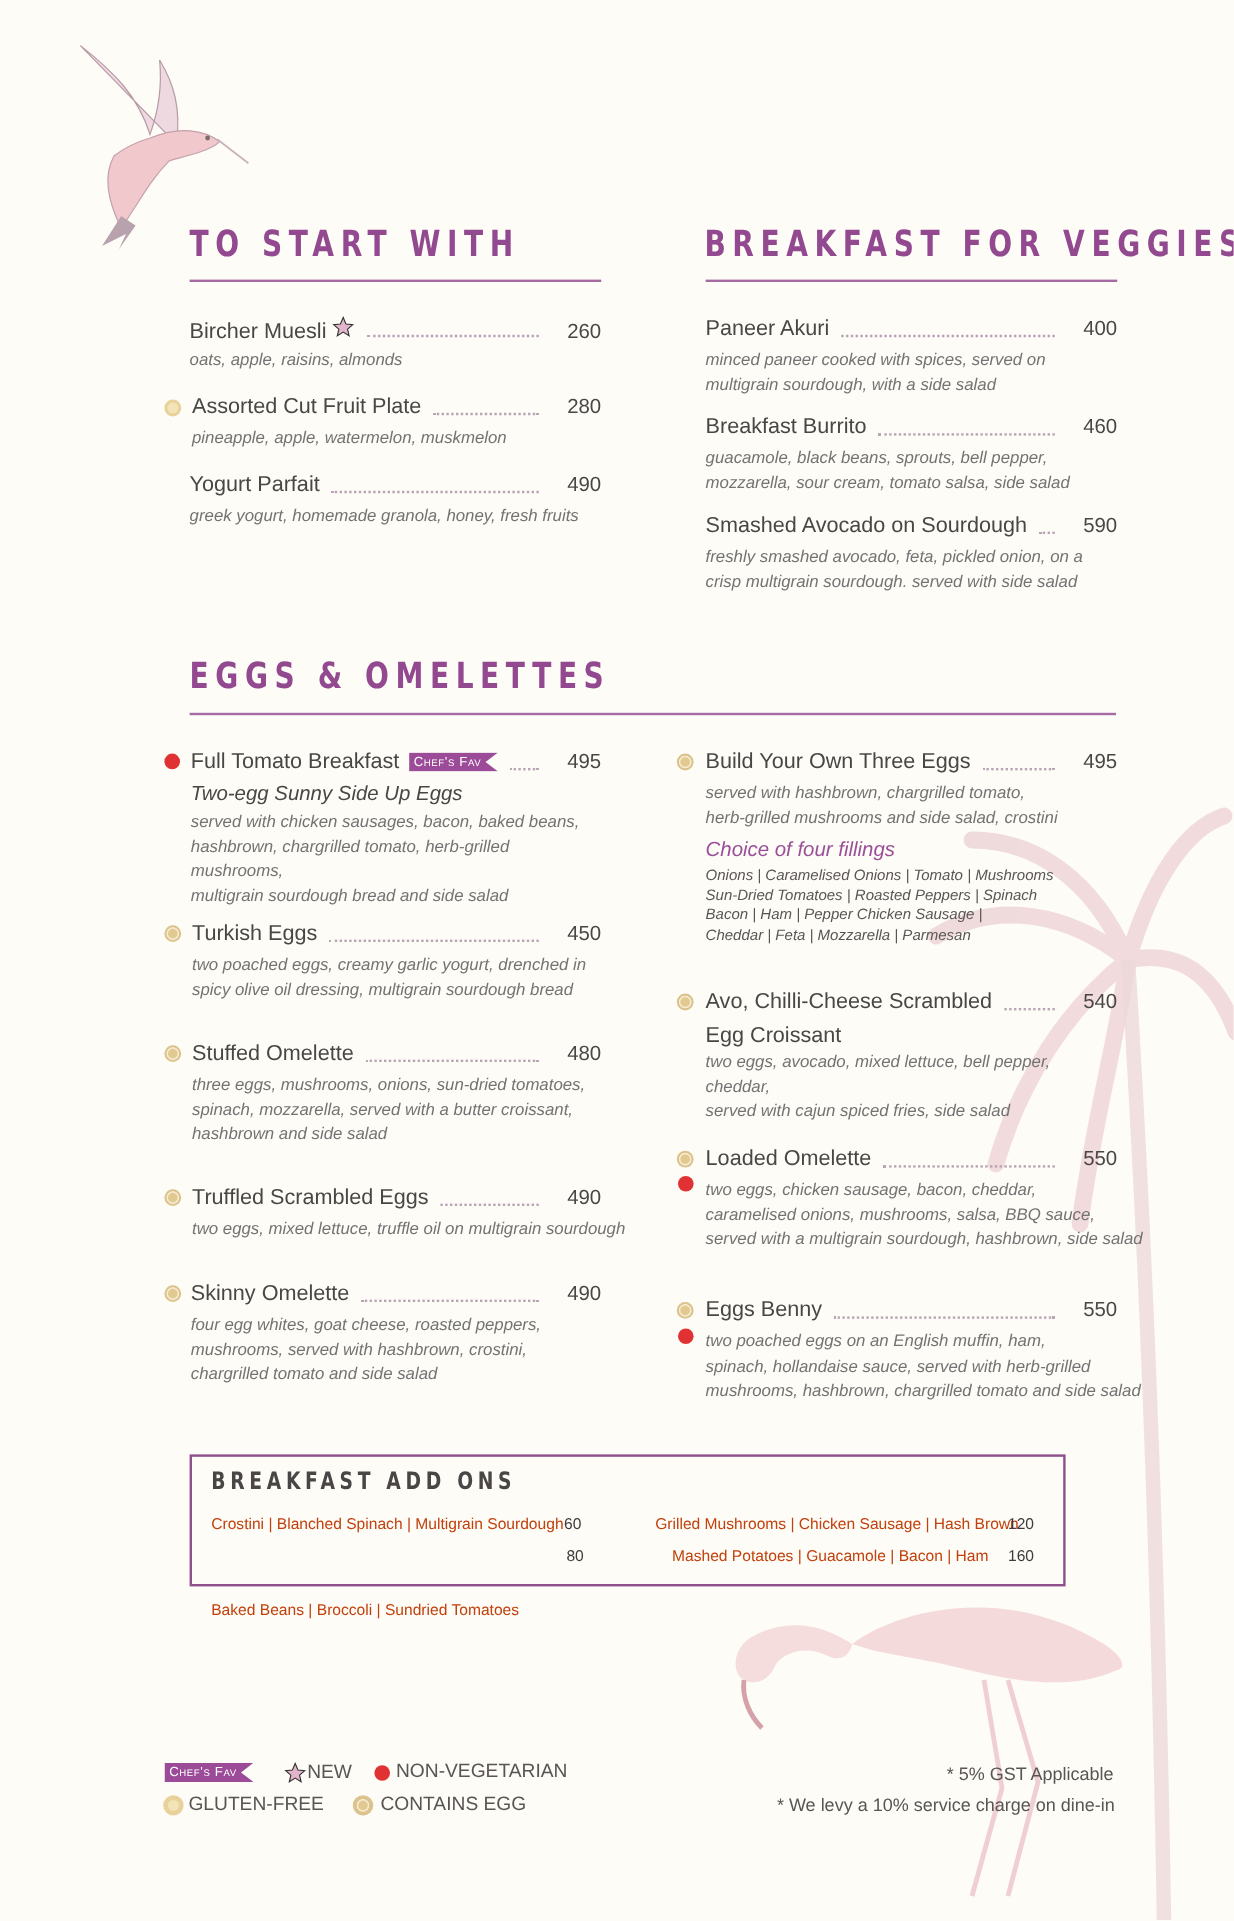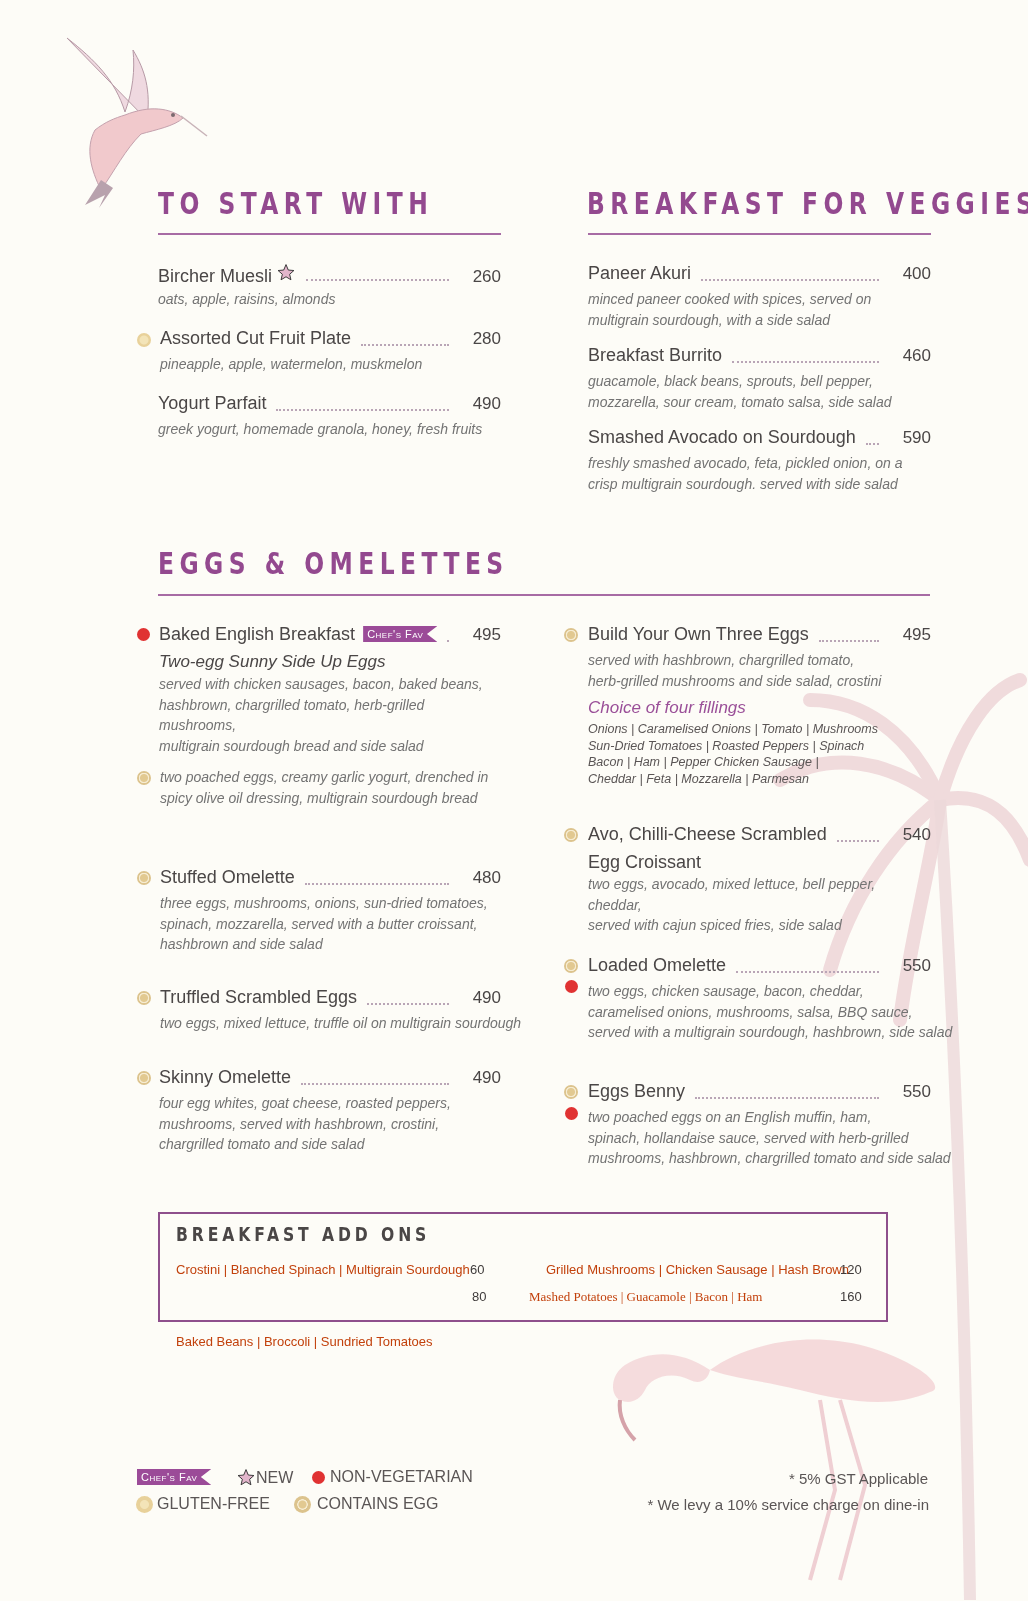--- a/index.html
+++ b/index.html
@@ -162,33 +162,38 @@
   <div class="desc">freshly smashed avocado, feta, pickled onion, on a</div>
   <div class="desc">crisp multigrain sourdough. served with side salad</div>
 </div>
 
 <div class="section-title" style="left:158px; top:546px;">EGGS &amp; OMELETTES</div>
 <div class="rule" style="left:158px; top:594px; width:772px;"></div>
 
 <span class="mk mk-nv" style="left:137px; top:628px;"></span>
 <div class="item" style="left:159px; top:624px; width:342px;">
   <div class="item-head">
-    <span class="item-name">Baked English Breakfast</span>
+    <span class="item-name">Full Tomato Breakfast</span>
     <span class="chef-badge">Chef's Fav</span>
     <span class="dots"></span>
     <span class="price">495</span>
   </div>
   <div class="sub-bold">Two-egg Sunny Side Up Eggs</div>
   <div class="desc">served with chicken sausages, bacon, baked beans,</div>
   <div class="desc">hashbrown, chargrilled tomato, herb-grilled mushrooms,</div>
   <div class="desc">multigrain sourdough bread and side salad</div>
 </div>
 
 <span class="mk mk-egg" style="left:137px; top:771px;"></span>
 <div class="item" style="left:160px; top:767px; width:341px;">
+  <div class="item-head">
+    <span class="item-name">Turkish Eggs</span>
+    <span class="dots"></span>
+    <span class="price">450</span>
+  </div>
   <div class="desc">two poached eggs, creamy garlic yogurt, drenched in</div>
   <div class="desc">spicy olive oil dressing, multigrain sourdough bread</div>
 </div>
 
 <span class="mk mk-egg" style="left:137px; top:871px;"></span>
 <div class="item" style="left:160px; top:867px; width:341px;">
   <div class="item-head">
     <span class="item-name">Stuffed Omelette</span>
     <span class="dots"></span>
     <span class="price">480</span>
@@ -275,21 +280,21 @@
 </div>
 
 <div class="addons">
   <div class="addons-title">BREAKFAST ADD ONS</div>
   <span class="addon-row" style="left:16px; top:48px;">Crostini | Blanched Spinach | Multigrain Sourdough</span>
   <span class="addon-price" style="left:310px; top:48px;">60</span>
   <span class="addon-row" style="left:16px; top:75px;margin-top:45px;">Baked Beans | Broccoli | Sundried Tomatoes</span>
   <span class="addon-price" style="left:312px; top:75px;">80</span>
   <span class="addon-row" style="left:386px; top:48px;">Grilled Mushrooms | Chicken Sausage |  Hash Brown</span>
   <span class="addon-price" style="left:680px; top:48px;">120</span>
-  <span class="addon-row" style="left:369px; top:75px;font-family:Liberation Serif, serif;">Mashed Potatoes | Guacamole | Bacon | Ham</span>
+  <span class="addon-row" style="left:400px; top:75px;">Mashed Potatoes | Guacamole | Bacon | Ham</span>
   <span class="addon-price" style="left:680px; top:75px;">160</span>
 </div>
 
 <div class="legend" style="left:137px; top:1469px;">
   <span class="chef-badge" style="margin-left:0; transform:none;">Chef's Fav</span>
 </div>
 <div class="legend" style="left:236px; top:1468px;">
   <svg width="20" height="19" viewBox="0 0 24 24">
       <path d="M12 2l2.9 6.9 7.1.6-5.4 4.7 1.6 7-6.2-3.8-6.2 3.8 1.6-7L2 9.5l7.1-.6z" fill="#e2b5cb" stroke="#333" stroke-width="1.2"></path>
     </svg>

